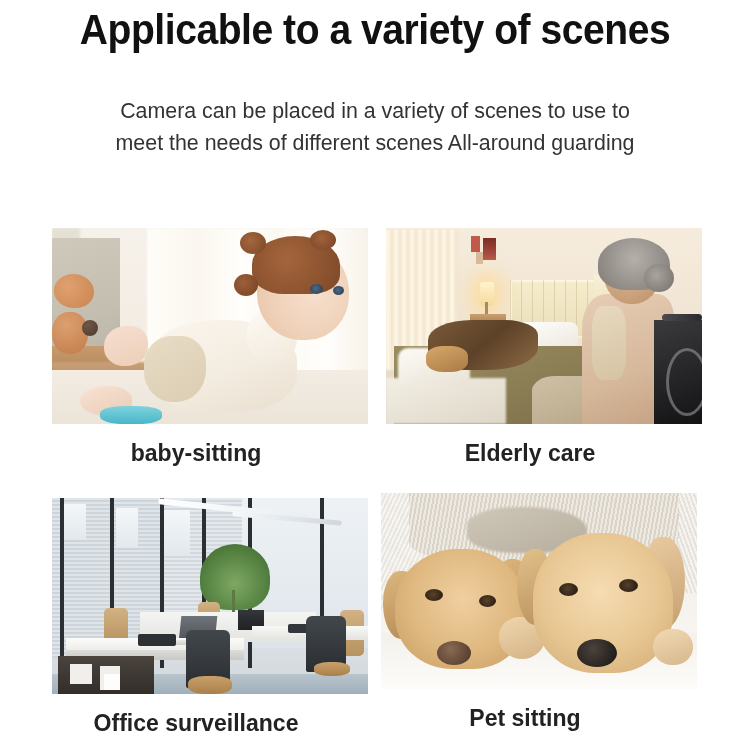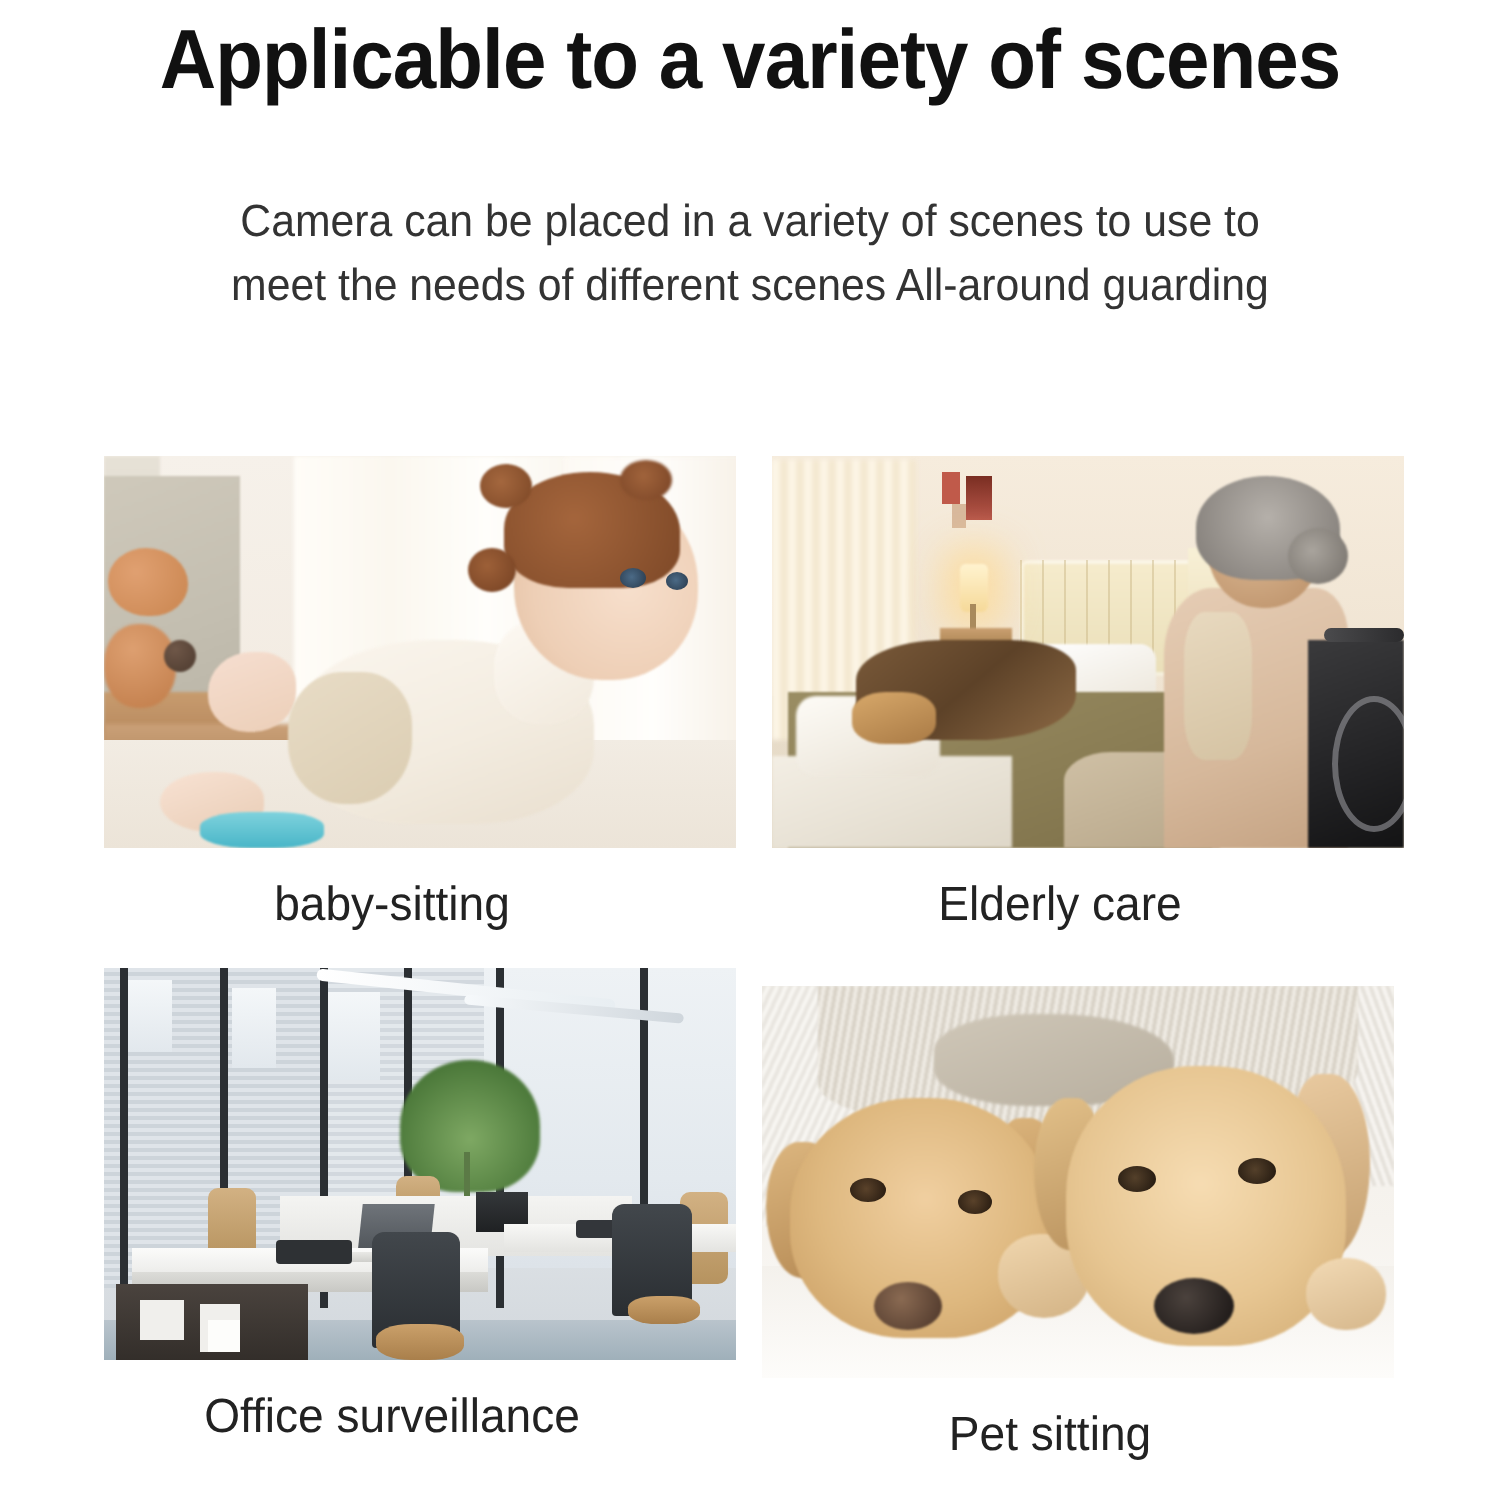--- a/index.html
+++ b/index.html
@@ -29,24 +29,24 @@
     text-align:center;
     font-size:22.5px;line-height:32px;
     color:#333333;
     transform:scaleX(0.95);
     transform-origin:center top;
   }
   .subtitle .l{display:block;white-space:nowrap;}
 
   
   .grid{position:absolute;left:52px;top:228px;width:646px;height:455px;}
-  .cell{position:absolute;width:288px;}
+  .cell{position:absolute;width:288px;font-weight:bold;}
   .cell.c0{left:0;top:0;}
   .cell.c1{left:334px;top:0;}
-  .cell.c2{left:0;top:256px;}
+  .cell.c2{left:0;top:270px;}
   .cell.c3{left:329px;top:265px;}
 
   .photo{
     position:relative;width:316px;height:196px;
     overflow:hidden;background:#efece8;
   }
   .caption{
     margin-top:14px;
     text-align:center;
     font-size:24px;line-height:30px;

